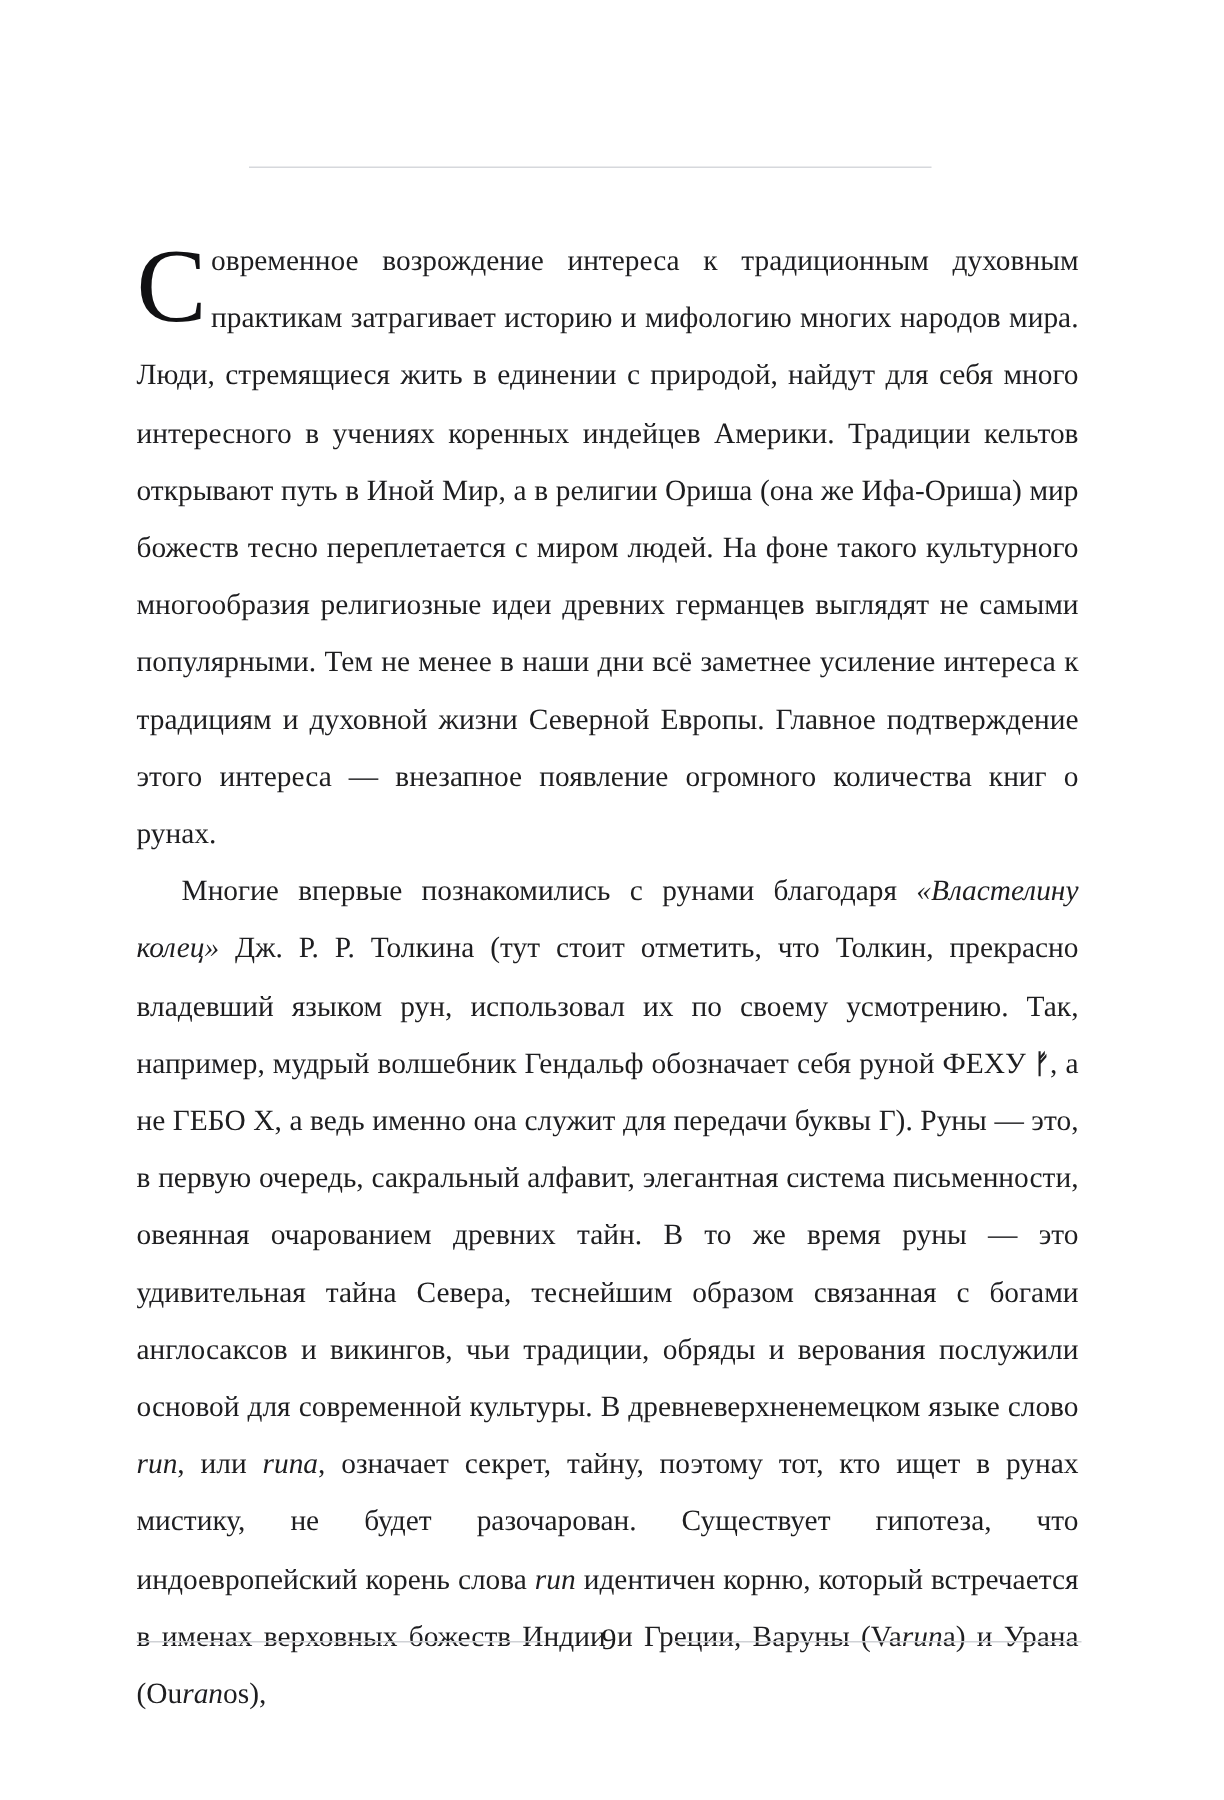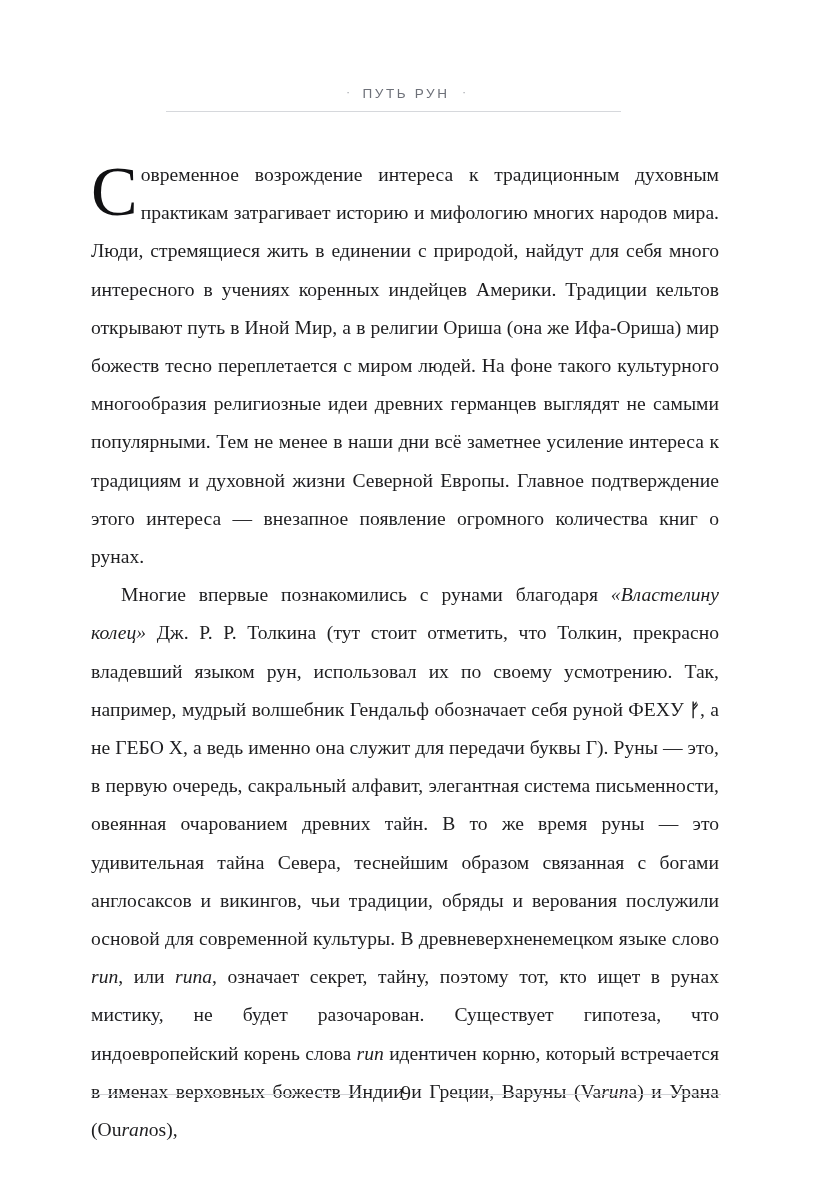--- a/index.html
+++ b/index.html
@@ -124,23 +124,20 @@
     line-height: 1;
     position: relative;
     top: -1px;
   }
 </style>
 </head>
 <body>
 
 <div class="page">
 
-  <div class="running-head">
-    <span class="running-head-text"><span class="head-dot">·</span>&nbsp;&nbsp;<span>ПУТЬ РУН</span>&nbsp;&nbsp;<span class="head-dot">·</span></span>
-  </div>
   <div class="head-rule"></div>
 
   <div class="textblock">
 
     <p class="para"><span class="dropcap">С</span><span>овременное возрождение интереса к традиционным духовным практикам затрагивает историю и мифологию многих народов мира. Люди, стремящиеся жить в единении с природой, найдут для себя много интересного в учениях коренных индейцев Америки. Традиции кельтов открывают путь в Иной Мир, а в религии Ориша (она же Ифа-Ориша) мир божеств тесно переплетается с миром людей. На фоне такого культурного многообразия религиозные идеи древних германцев выглядят не самыми популярными. Тем не менее в наши дни всё заметнее усиление интереса к традициям и духовной жизни Северной Европы. Главное подтверждение этого интереса — внезапное появление огромного количества книг о рунах.</span></p>
 
     <p class="para indent"><span>Многие впервые познакомились с рунами благодаря </span><em class="ital">«Властелину колец»</em><span> Дж. Р. Р. Толкина (тут стоит отметить, что Толкин, прекрасно владевший языком рун, использовал их по своему усмотрению. Так, например, мудрый волшебник Гендальф обозначает себя руной ФЕХУ </span><span class="rune">ᚠ</span><span>, а не ГЕБО Х, а ведь именно она служит для передачи буквы Г). Руны — это, в первую очередь, сакральный алфавит, элегантная система письменности, овеянная очарованием древних тайн. В то же время руны — это удивительная тайна Севера, теснейшим образом связанная с богами англосаксов и викингов, чьи традиции, обряды и верования послужили основой для современной культуры. В древневерхненемецком языке слово </span><em class="ital">run</em><span>, или </span><em class="ital">runa</em><span>, означает секрет, тайну, поэтому тот, кто ищет в рунах мистику, не будет разочарован. Существует гипотеза, что индоевропейский корень слова </span><em class="ital">run</em><span> идентичен корню, который встречается в именах верховных божеств Индии и Греции, Варуны (</span><span>Va</span><em class="ital">run</em><span>a</span><span>) и Урана (</span><span>Ou</span><em class="ital">ran</em><span>os</span><span>),</span></p>
 
   </div>
 

